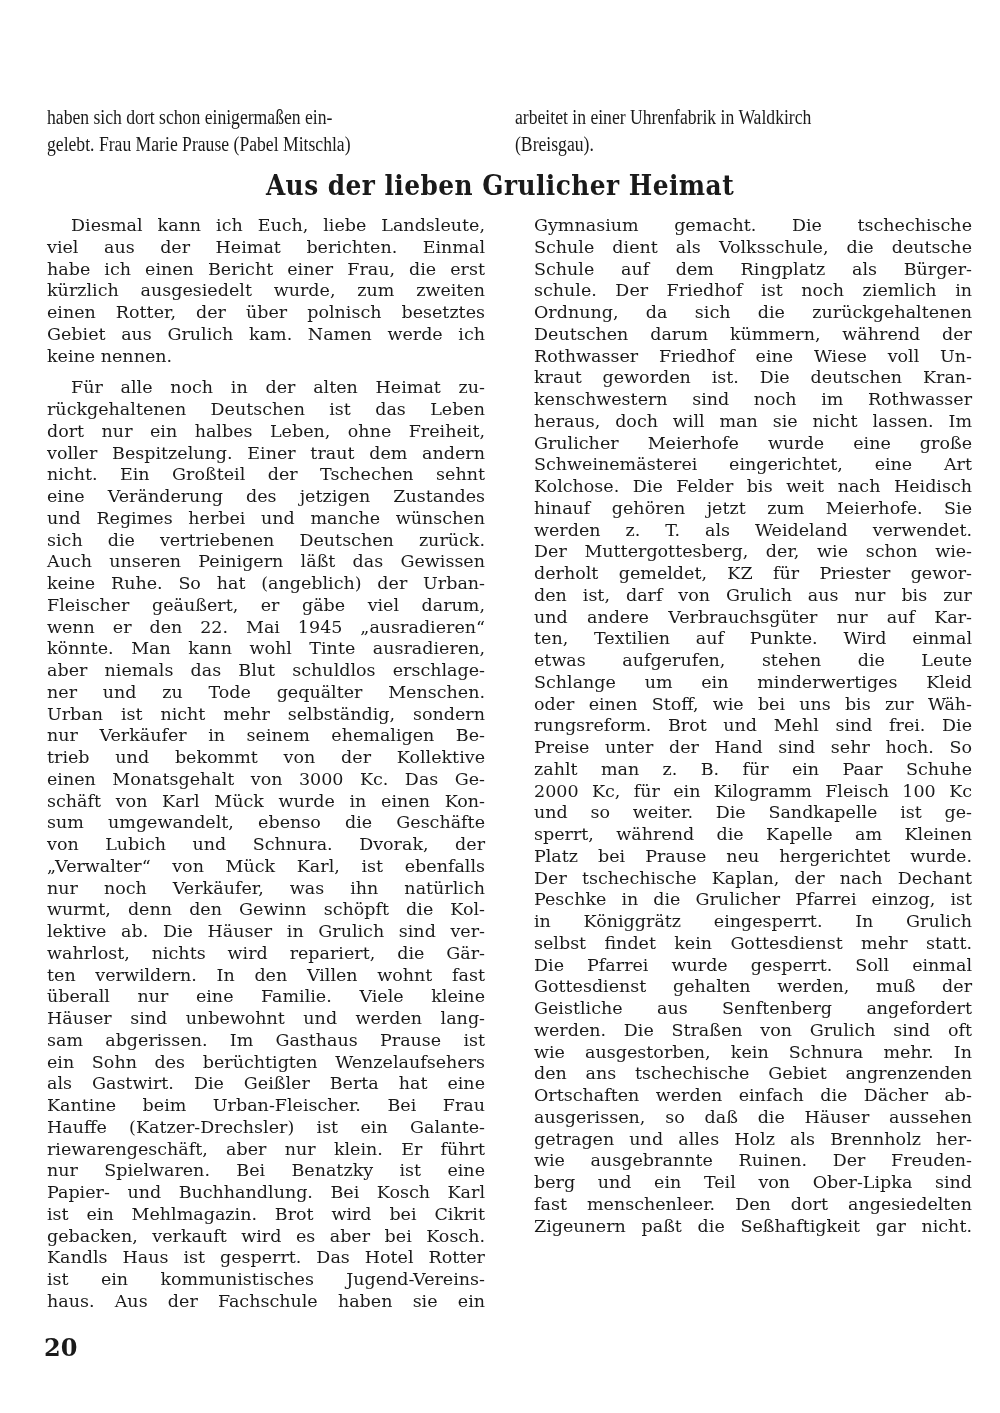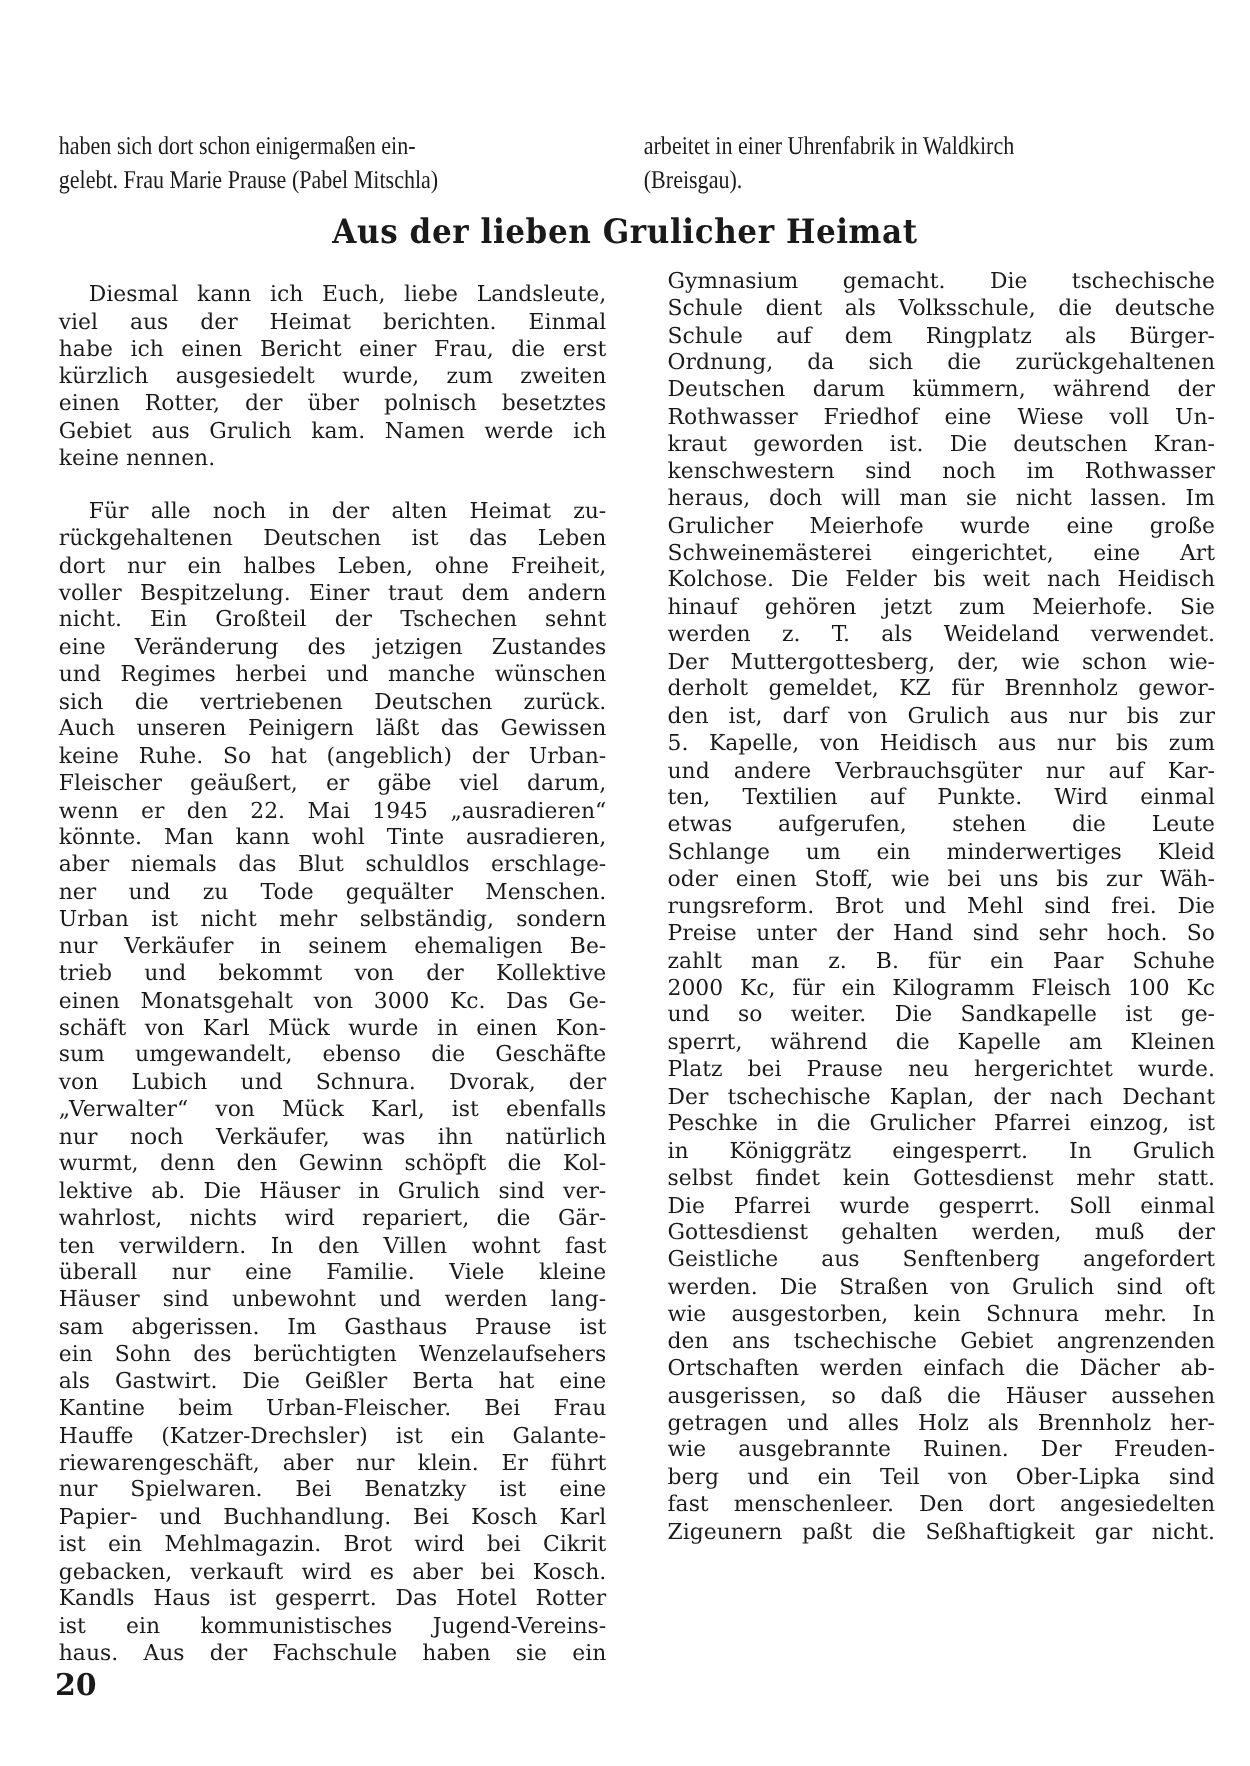--- a/index.html
+++ b/index.html
@@ -4,21 +4,21 @@
 <style>
   html, body { margin: 0; padding: 0; background: #ffffff; }
   body { width: 1000px; height: 1413px; position: relative; overflow: hidden; color: #1a1a1a; }
   .top-col { position: absolute; top: 104px; font-family: "Liberation Serif", serif; font-size: 20.5px; line-height: 26.5px; transform: scaleX(0.86); transform-origin: left top; white-space: nowrap; }
   .top-left { left: 47px; }
   .top-right { left: 515px; }
   .title { position: absolute; top: 170px; left: 0; width: 1000px; text-align: center; font-family: "DejaVu Serif", serif; font-weight: 900; font-size: 27px; letter-spacing: 0.5px; transform: scaleX(0.92); }
   .col { position: absolute; font-family: "DejaVu Serif", serif; font-size: 17.5px; line-height: 21.75px; }
   .col .line { display: block; white-space: nowrap; text-align: justify; text-align-last: justify; height: 21.75px; }
   .col .line.last { text-align-last: left; }
-  .col .line.indent { padding-left: 24px; margin-top: 11px; }
+  .col .line.indent { padding-left: 24px; }
   .left-col { left: 47px; top: 215px; width: 438px; }
   .right-col { left: 534px; top: 215px; width: 438px; }
   .para-gap { display: block; height: 10px; }
   .page-number { position: absolute; left: 44px; top: 1333px; font-family: "DejaVu Serif", serif; font-weight: bold; font-size: 24px; }
 </style>
 </head>
 <body>
 
 <div class="top-col top-left" id="top-left">
     <div>haben sich dort schon einigermaßen ein-</div>
@@ -81,35 +81,35 @@
     <span class="line">ist ein Mehlmagazin. Brot wird bei Cikrit</span>
     <span class="line">gebacken, verkauft wird es aber bei Kosch.</span>
     <span class="line">Kandls Haus ist gesperrt. Das Hotel Rotter</span>
     <span class="line">ist ein kommunistisches Jugend-Vereins-</span>
     <span class="line">haus. Aus der Fachschule haben sie ein</span>
   </div>
 <div class="col right-col" id="right-col">
     <span class="line">Gymnasium gemacht. Die tschechische</span>
     <span class="line">Schule dient als Volksschule, die deutsche</span>
     <span class="line">Schule auf dem Ringplatz als Bürger-</span>
+    <span class="line">schule. Der Friedhof ist noch ziemlich in</span>
     <span class="line">Ordnung, da sich die zurückgehaltenen</span>
     <span class="line">Deutschen darum kümmern, während der</span>
     <span class="line">Rothwasser Friedhof eine Wiese voll Un-</span>
     <span class="line">kraut geworden ist. Die deutschen Kran-</span>
     <span class="line">kenschwestern sind noch im Rothwasser</span>
     <span class="line">heraus, doch will man sie nicht lassen. Im</span>
     <span class="line">Grulicher Meierhofe wurde eine große</span>
     <span class="line">Schweinemästerei eingerichtet, eine Art</span>
     <span class="line">Kolchose. Die Felder bis weit nach Heidisch</span>
     <span class="line">hinauf gehören jetzt zum Meierhofe. Sie</span>
     <span class="line">werden z. T. als Weideland verwendet.</span>
     <span class="line">Der Muttergottesberg, der, wie schon wie-</span>
-    <span class="line">derholt gemeldet, KZ für Brennholz gewor-</span>
+    <span class="line">derholt gemeldet, KZ für Priester gewor-</span>
     <span class="line">den ist, darf von Grulich aus nur bis zur</span>
-    <span class="line">5. Kapelle, von Heidisch aus nur bis zum</span>
     <span class="line">und andere Verbrauchsgüter nur auf Kar-</span>
     <span class="line">ten, Textilien auf Punkte. Wird einmal</span>
     <span class="line">etwas aufgerufen, stehen die Leute</span>
     <span class="line">Schlange um ein minderwertiges Kleid</span>
     <span class="line">oder einen Stoff, wie bei uns bis zur Wäh-</span>
     <span class="line">rungsreform. Brot und Mehl sind frei. Die</span>
     <span class="line">Preise unter der Hand sind sehr hoch. So</span>
     <span class="line">zahlt man z. B. für ein Paar Schuhe</span>
     <span class="line">2000 Kc, für ein Kilogramm Fleisch 100 Kc</span>
     <span class="line">und so weiter. Die Sandkapelle ist ge-</span>

